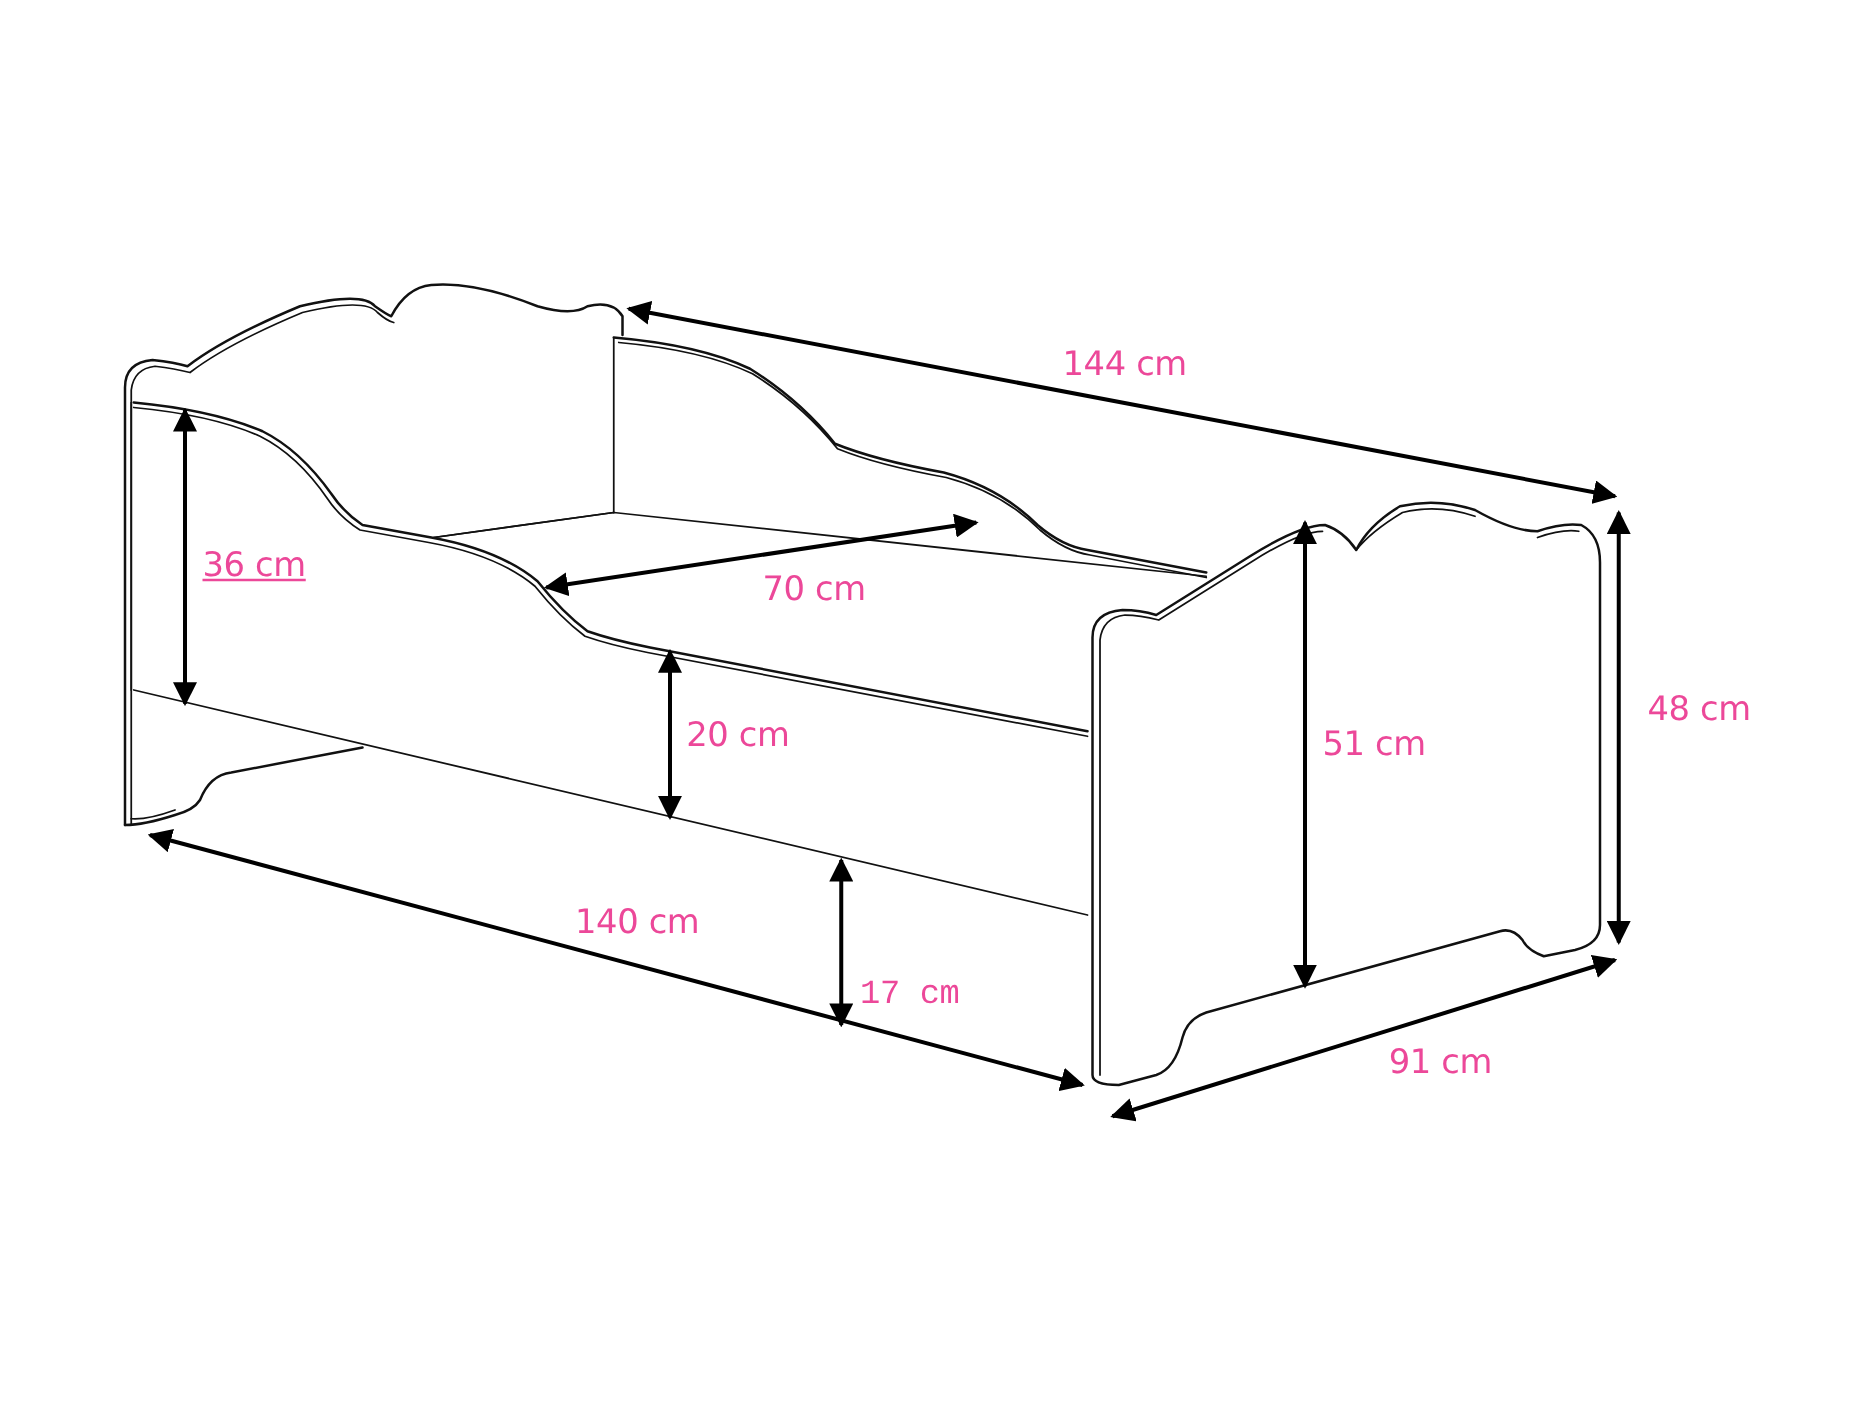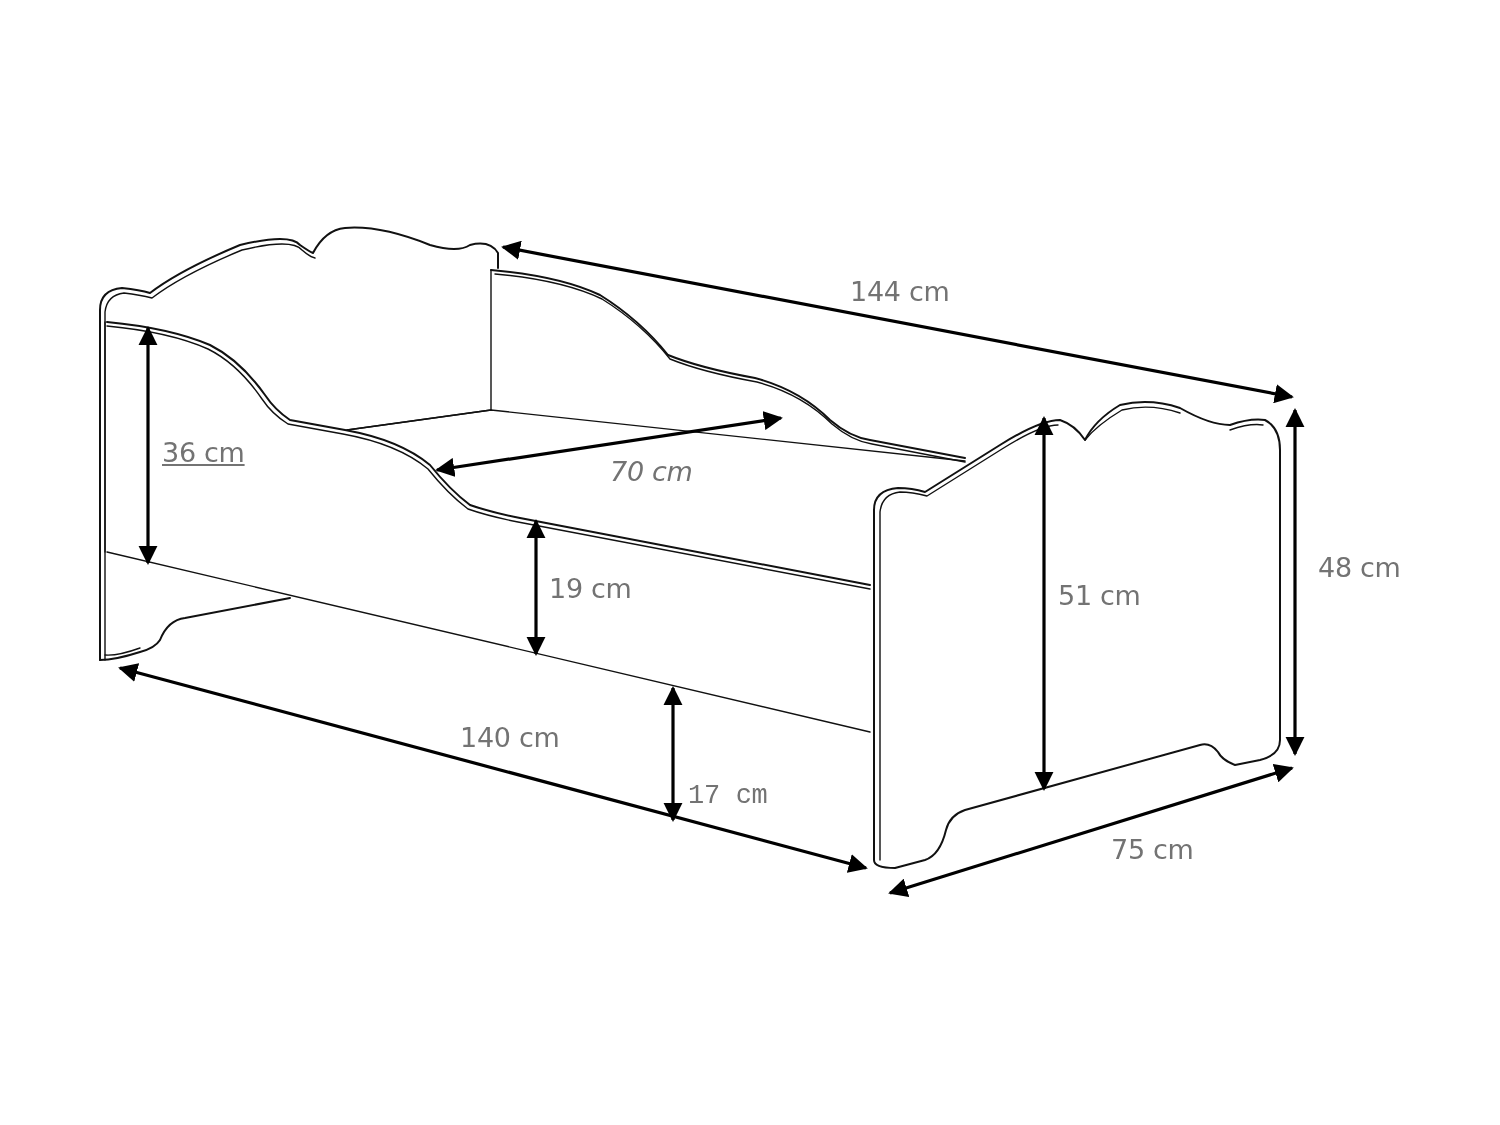--- a/index.html
+++ b/index.html
@@ -6,21 +6,21 @@
   body { width: 1500px; height: 1125px; overflow: hidden; position: relative; }
   #canvas { position: absolute; left: 0; top: 0; }
   .outline { fill: none; stroke: #111111; stroke-width: 2; stroke-linejoin: round; stroke-linecap: round; }
   .thin { fill: none; stroke: #111111; stroke-width: 1.4; stroke-linejoin: round; stroke-linecap: round; }
   .panel { fill: #ffffff; stroke: #111111; stroke-width: 2; stroke-linejoin: round; }
   .dim { stroke: #000000; stroke-width: 3.2; fill: none; }
   .label {
     position: absolute;
     font-family: "DejaVu Sans", "Liberation Sans", sans-serif;
     font-size: 27px;
-    color: #737373;
+    color: #ec4899;
     white-space: nowrap;
     line-height: 1;
     letter-spacing: -0.3px;
   }
 </style>
 </head>
 <body>
 
 <svg id="canvas" width="1500" height="1125" viewBox="0 0 1500 1125" xmlns="http://www.w3.org/2000/svg">
   <defs>
@@ -68,20 +68,20 @@
       <line x1="536" y1="521" x2="536" y2="654" class="dim" marker-start="url(#arrow)" marker-end="url(#arrow)"></line>
       <line x1="1044" y1="418" x2="1044" y2="789" class="dim" marker-start="url(#arrow)" marker-end="url(#arrow)"></line>
       <line x1="1295" y1="410" x2="1295" y2="754" class="dim" marker-start="url(#arrow)" marker-end="url(#arrow)"></line>
       <line x1="120" y1="668" x2="866" y2="868" class="dim" marker-start="url(#arrow)" marker-end="url(#arrow)"></line>
       <line x1="673" y1="688" x2="673" y2="820" class="dim" marker-start="url(#arrow)" marker-end="url(#arrow)"></line>
       <line x1="890" y1="893" x2="1292" y2="768" class="dim" marker-start="url(#arrow)" marker-end="url(#arrow)"></line>
     </g>
 </svg>
 
 <div class="label" style="left: 850px; top: 278px;">144 cm</div>
-<div class="label" style="left: 610px; top: 458px; font-style: italic;">70 cm</div>
+<div class="label" style="left: 610px; top: 458px;">70 cm</div>
 <div class="label" style="left: 162px; top: 439px; text-decoration: underline;">36 cm</div>
-<div class="label" style="left: 549px; top: 575px;">19 cm</div>
+<div class="label" style="left: 549px; top: 575px;">20 cm</div>
 <div class="label" style="left: 1058px; top: 582px;">51 cm</div>
 <div class="label" style="left: 1318px; top: 554px; text-align: right;">48 cm</div>
 <div class="label" style="left: 460px; top: 724px;">140 cm</div>
 <div class="label" style="left: 688px; top: 783px; font-family: Liberation Mono, monospace;">17 cm</div>
-<div class="label" style="left: 1111px; top: 836px;">75 cm</div>
+<div class="label" style="left: 1111px; top: 836px;">91 cm</div>
 
 </body></html>

